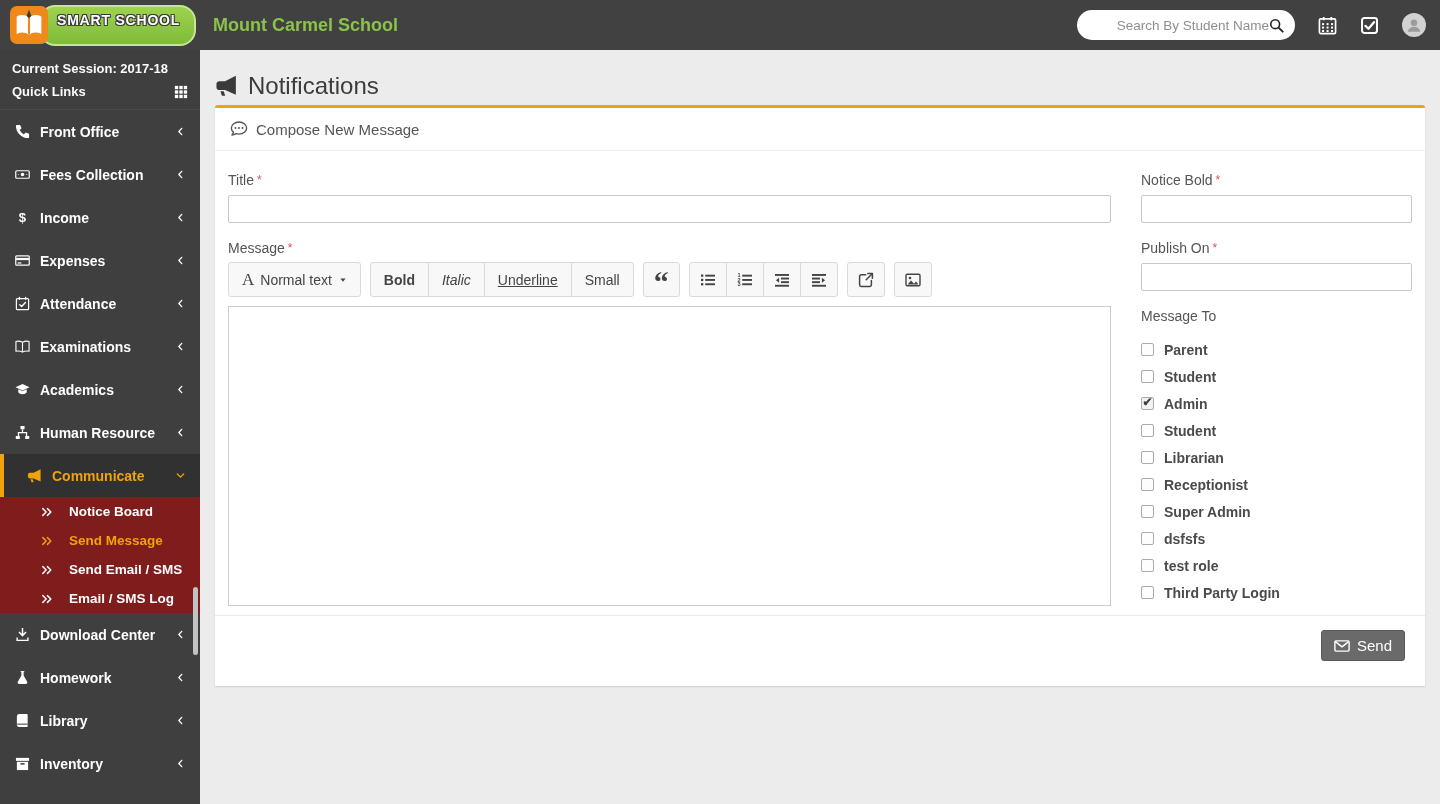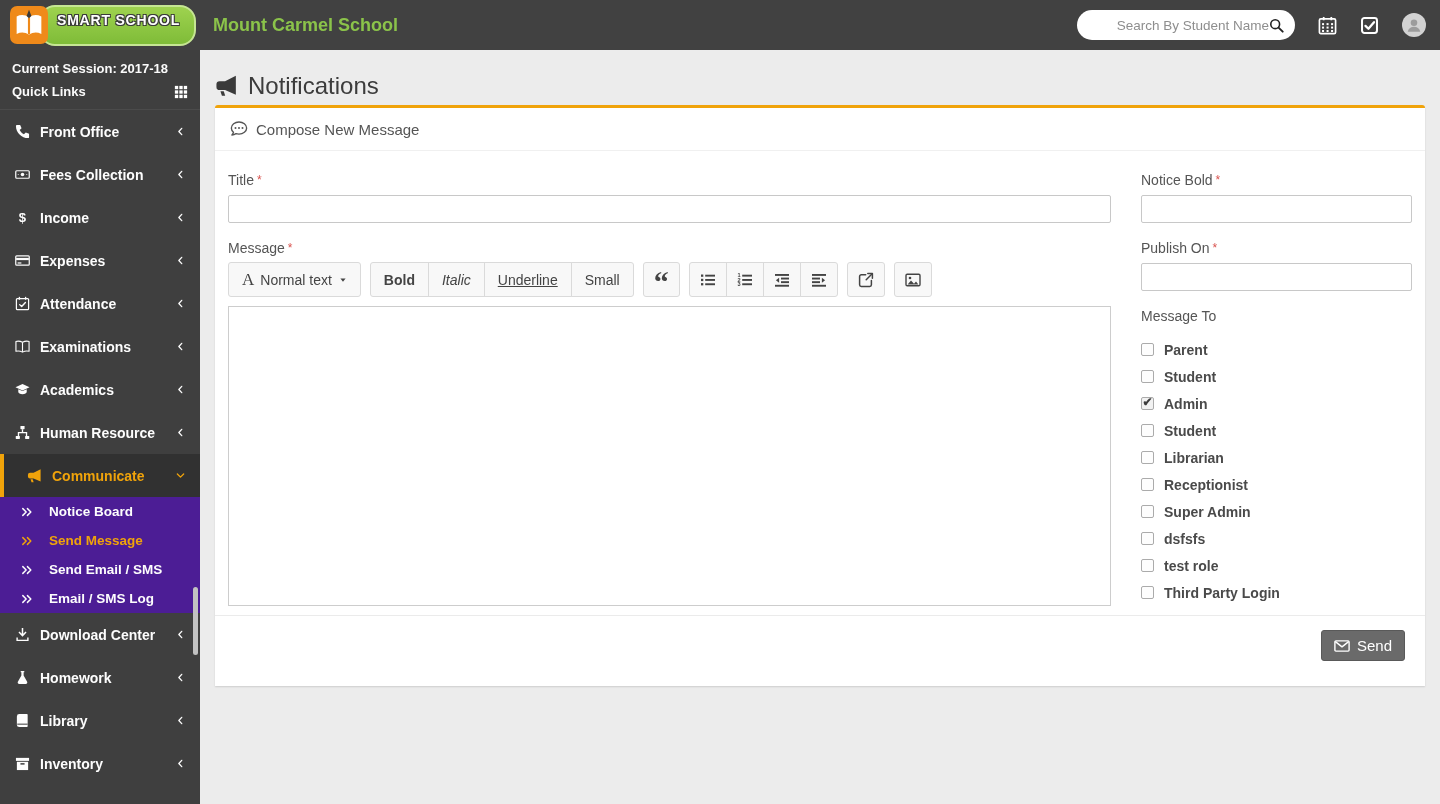--- a/index.html
+++ b/index.html
@@ -41,21 +41,21 @@
   .quicklinks-row .grid-ic { display:flex; color:#fff; }
   .quicklinks-row svg { width:14px; height:14px; }
   .nav-item { height:43px; display:flex; align-items:center; padding:0 14px;
     font-size:14px; font-weight:bold; color:#fdfdfd; cursor:pointer; }
   .nav-icon { width:17px; display:flex; margin-right:9px; justify-content:center; }
   .nav-icon svg { width:15px; height:15px; }
   .nav-label { flex:1; }
   .nav-caret { display:flex; }
   .nav-caret svg { width:11px; height:11px; }
   .nav-item.active { background:#313131; color:#f0a30a; border-left:4px solid #f0a30a; padding-left:22px; }
-  .submenu { background:#4c1d95; }
+  .submenu { background:#7f1d1d;padding-left:20px; }
   .submenu-item { height:29px; display:flex; align-items:center; padding-left:21px;
     font-size:13.5px; font-weight:bold; color:#fdfdfd; cursor:pointer; }
   .submenu-item.active { color:#f0a30a; }
   .sub-angle { display:flex; margin-right:16px; }
   .sub-angle svg { width:12px; height:12px; }
   .sidebar-thumb { position:absolute; right:2px; top:537px; width:5px; height:68px;
     background:#c2c2c2; border-radius:3px; cursor:pointer; }
 
   
   .main { position:absolute; top:50px; left:200px; width:1240px; height:754px; background:#ececec; }

